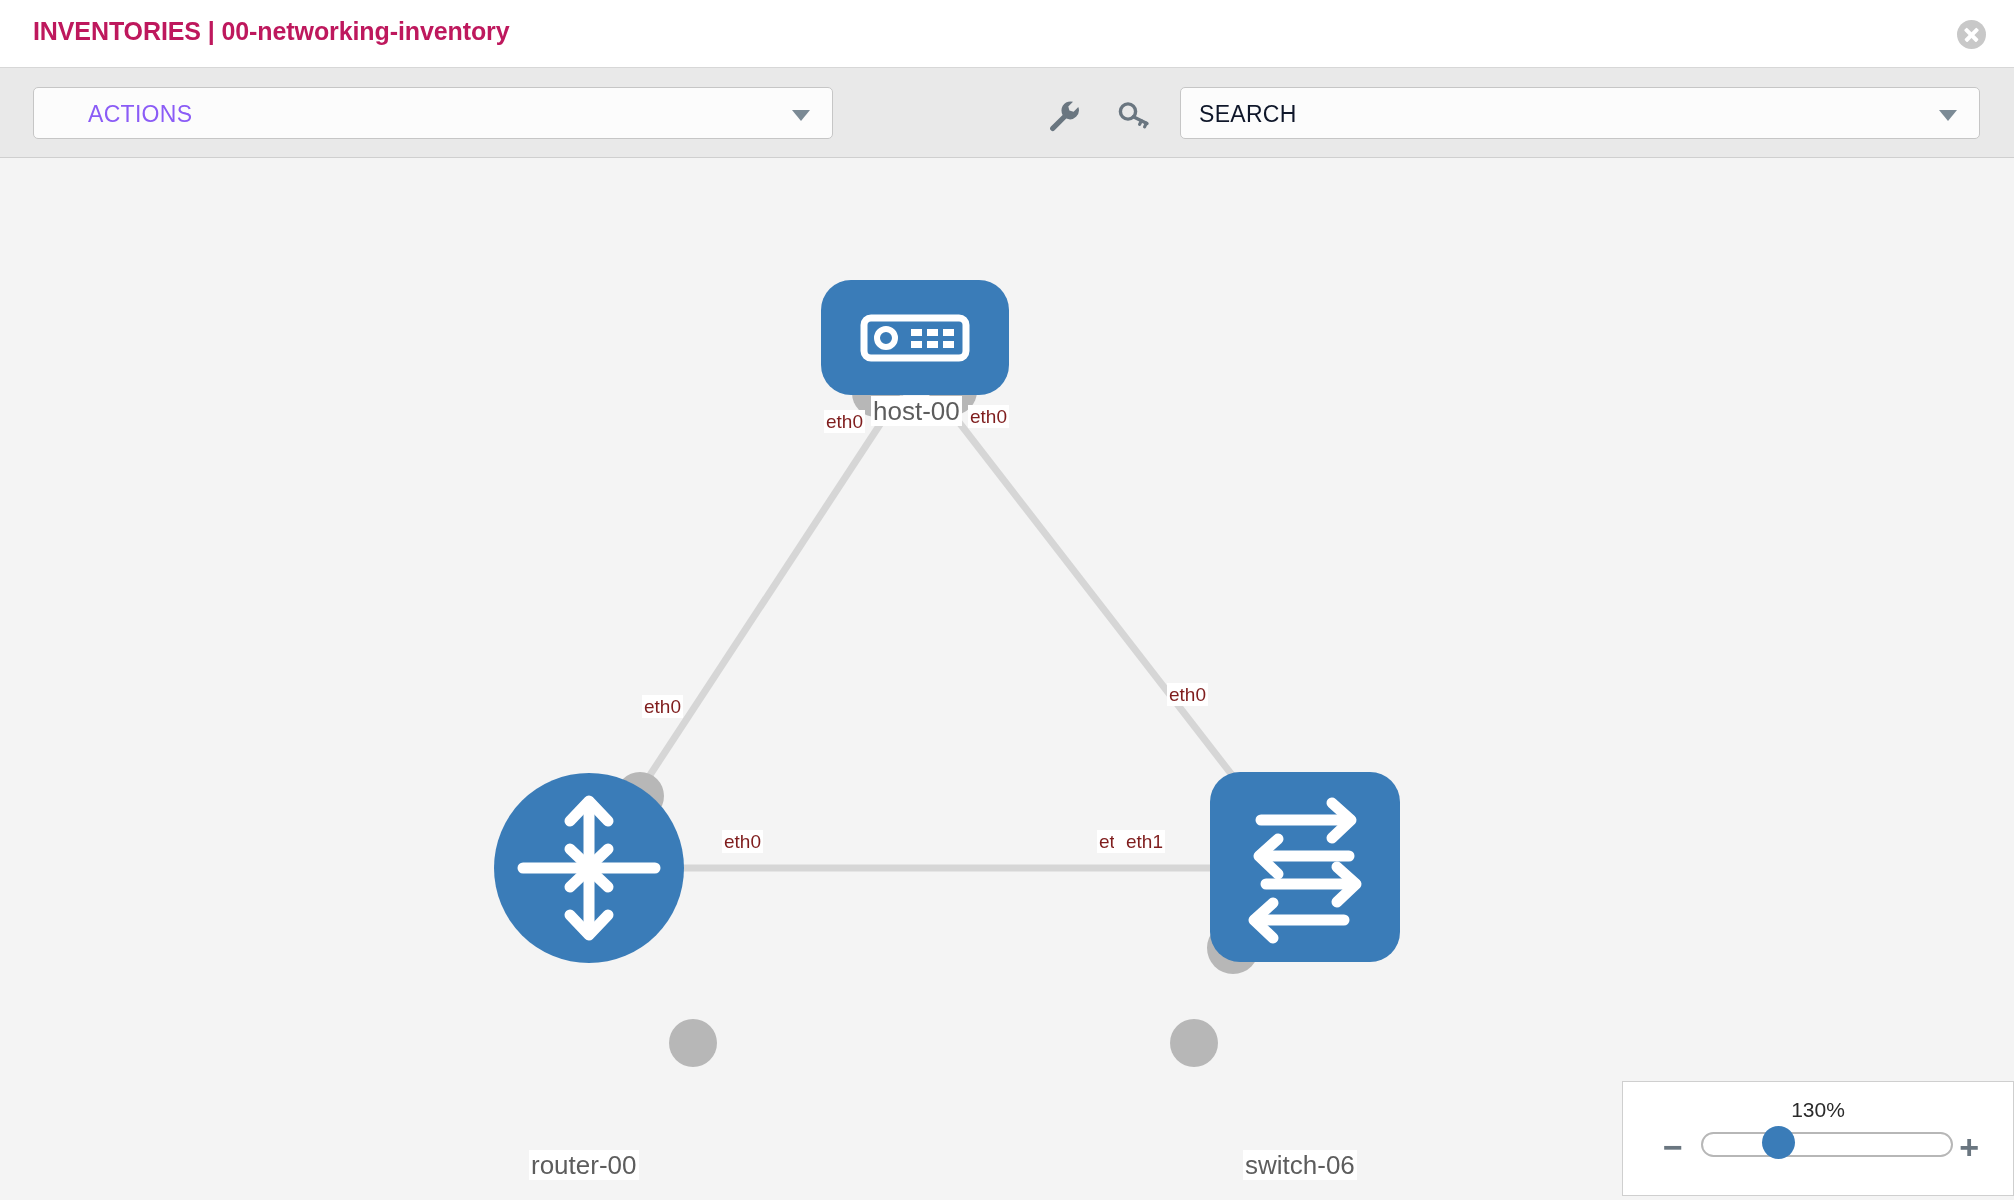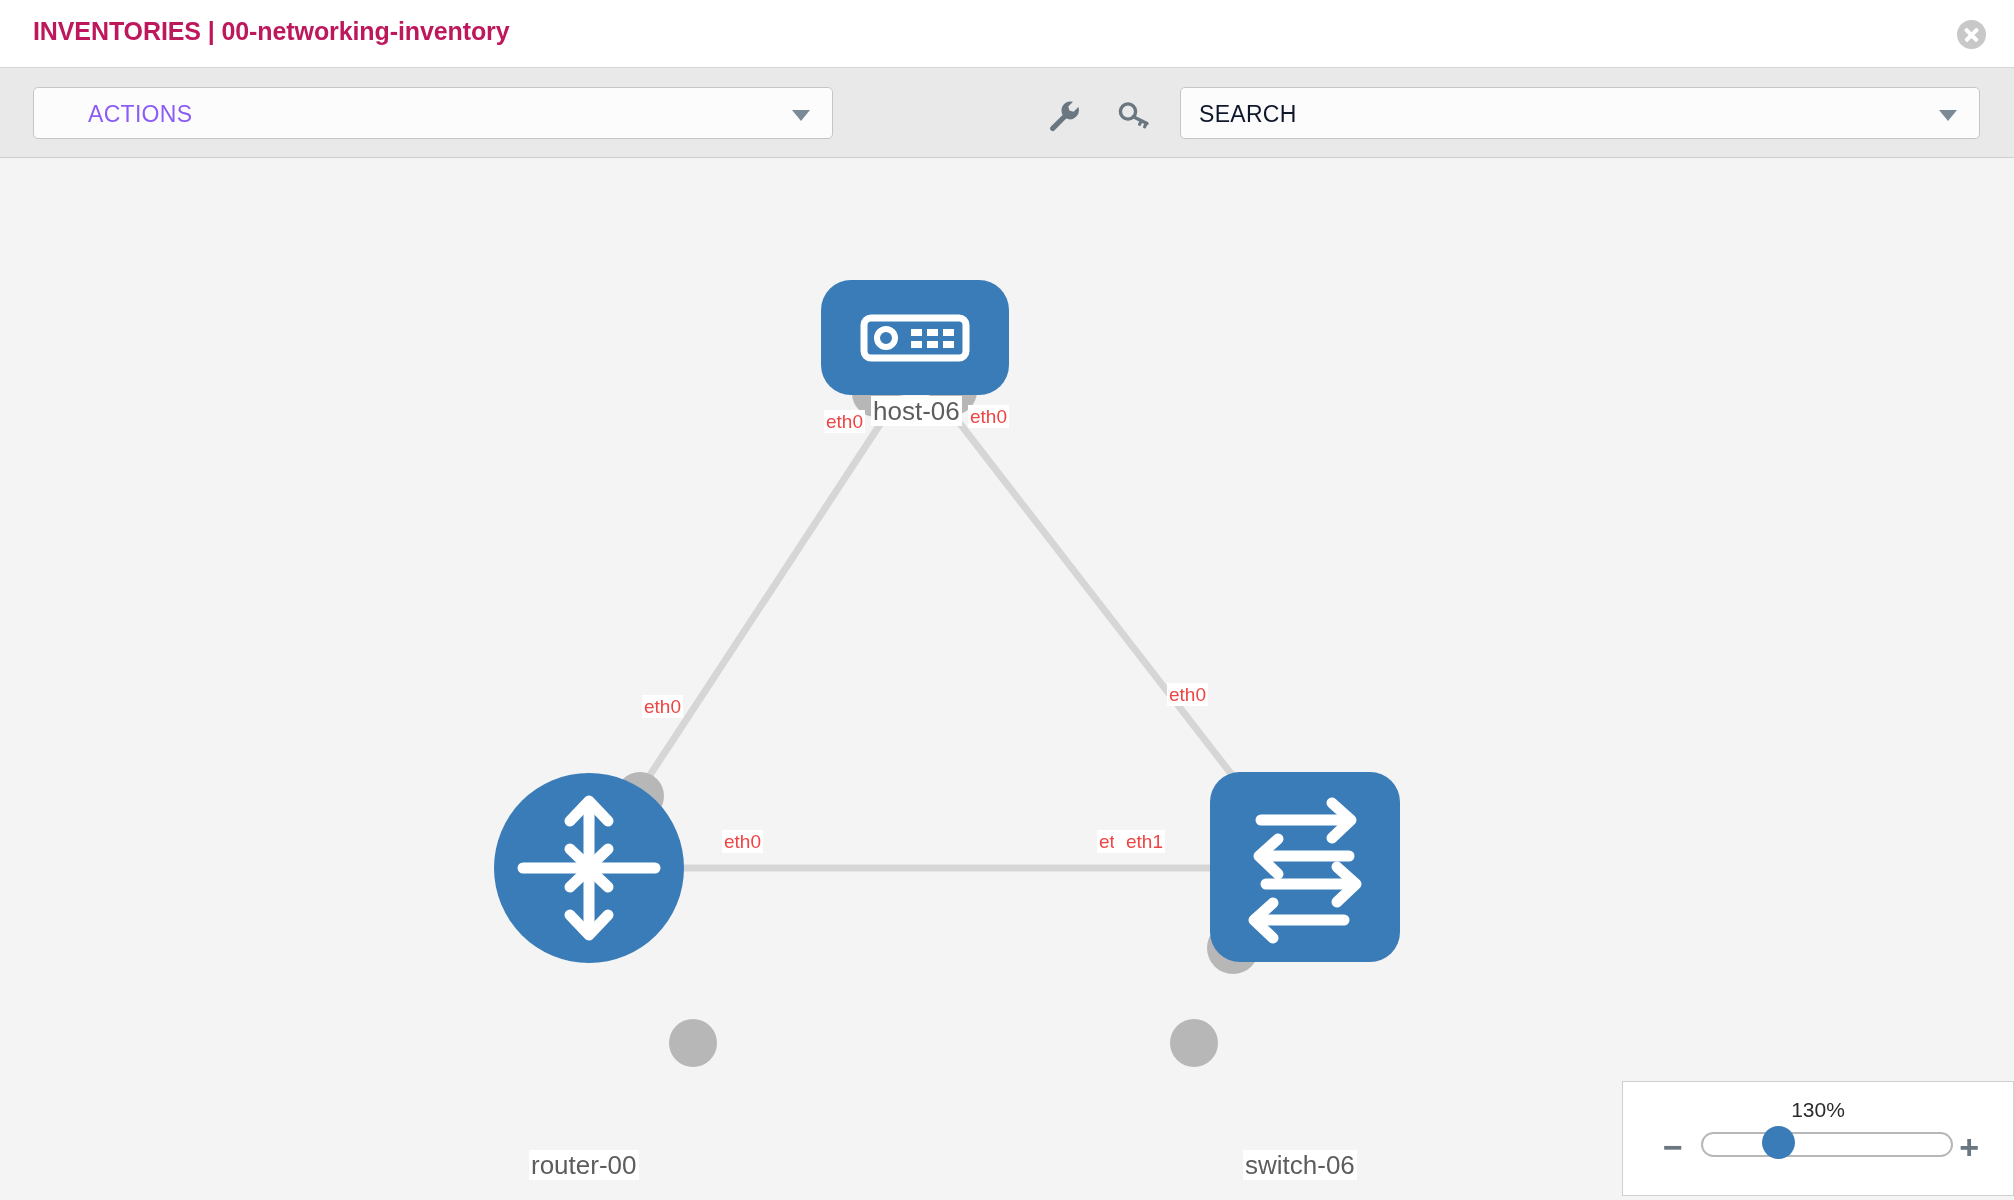--- a/index.html
+++ b/index.html
@@ -132,21 +132,21 @@
     font-size: 26px;
     color: #5d5d5d;
     background: #ffffff;
     white-space: nowrap;
     padding: 0 2px;
     line-height: 30px;
   }
   .iface-label {
     position: absolute;
     font-size: 19px;
-    color: #ef4444;
+    color: #7f1d1d;
     background: #ffffff;
     white-space: nowrap;
     padding: 0 2px;
     line-height: 23px;
   }
 
   
   .zoom-panel {
     position: absolute;
     left: 1622px; top: 1081px;
@@ -297,21 +297,21 @@
 
           <path d="M1266 726 L1355 726"></path>
           <path d="M1337 709 L1356 726 L1337 744"></path>
 
           <path d="M1344 762 L1255 762"></path>
           <path d="M1273 745 L1254 762 L1273 780"></path>
         </g>
       </g>
     </svg>
 
-    <div class="node-label" style="left:871px; top:238px;">host-06</div>
+    <div class="node-label" style="left:871px; top:238px;">host-00</div>
     <div class="iface-label" style="left:824px; top:252px;">eth0</div>
     <div class="iface-label" style="left:968px; top:247px;">eth0</div>
 
     <div class="iface-label" style="left:642px; top:537px;">eth0</div>
     <div class="iface-label" style="left:1167px; top:525px;">eth0</div>
 
     <div class="iface-label" style="left:722px; top:672px;">eth0</div>
     <div class="iface-label" style="left:1097px; top:672px;">eth</div>
     <div class="iface-label" style="left:1114px; top:672px;padding-left:12px;">eth1</div>
 

